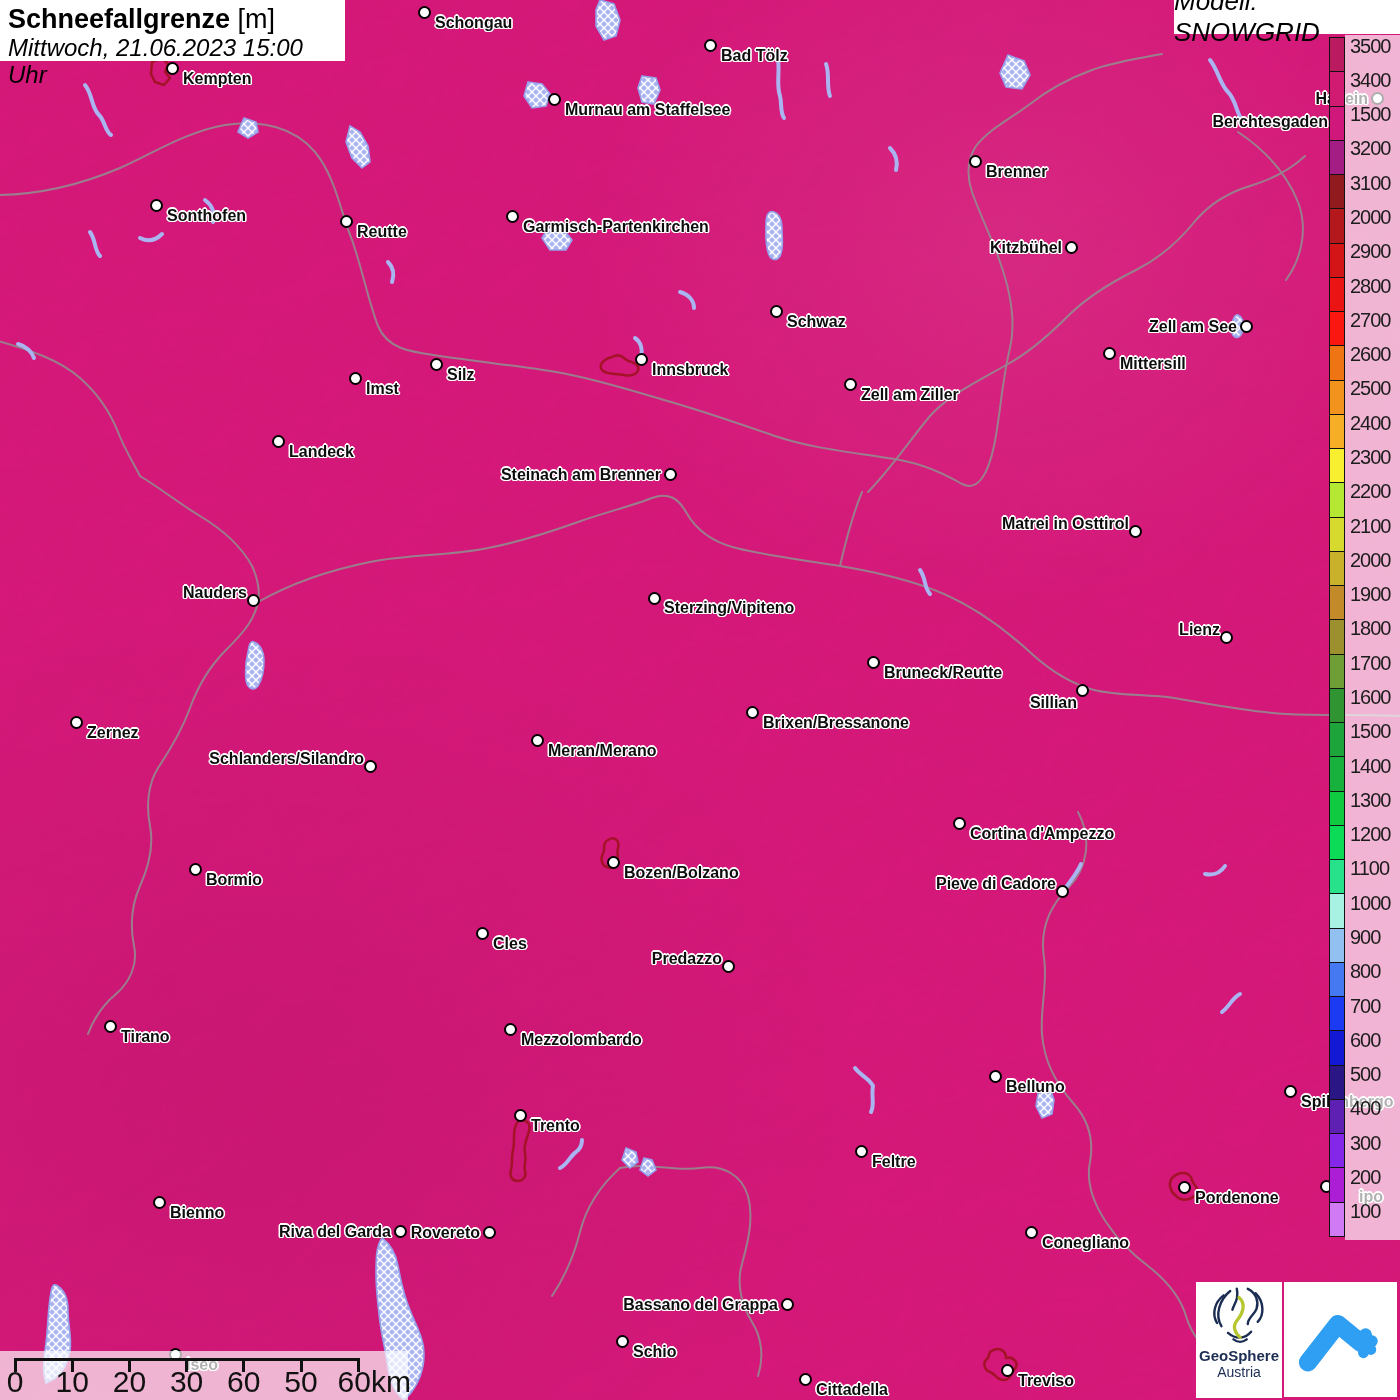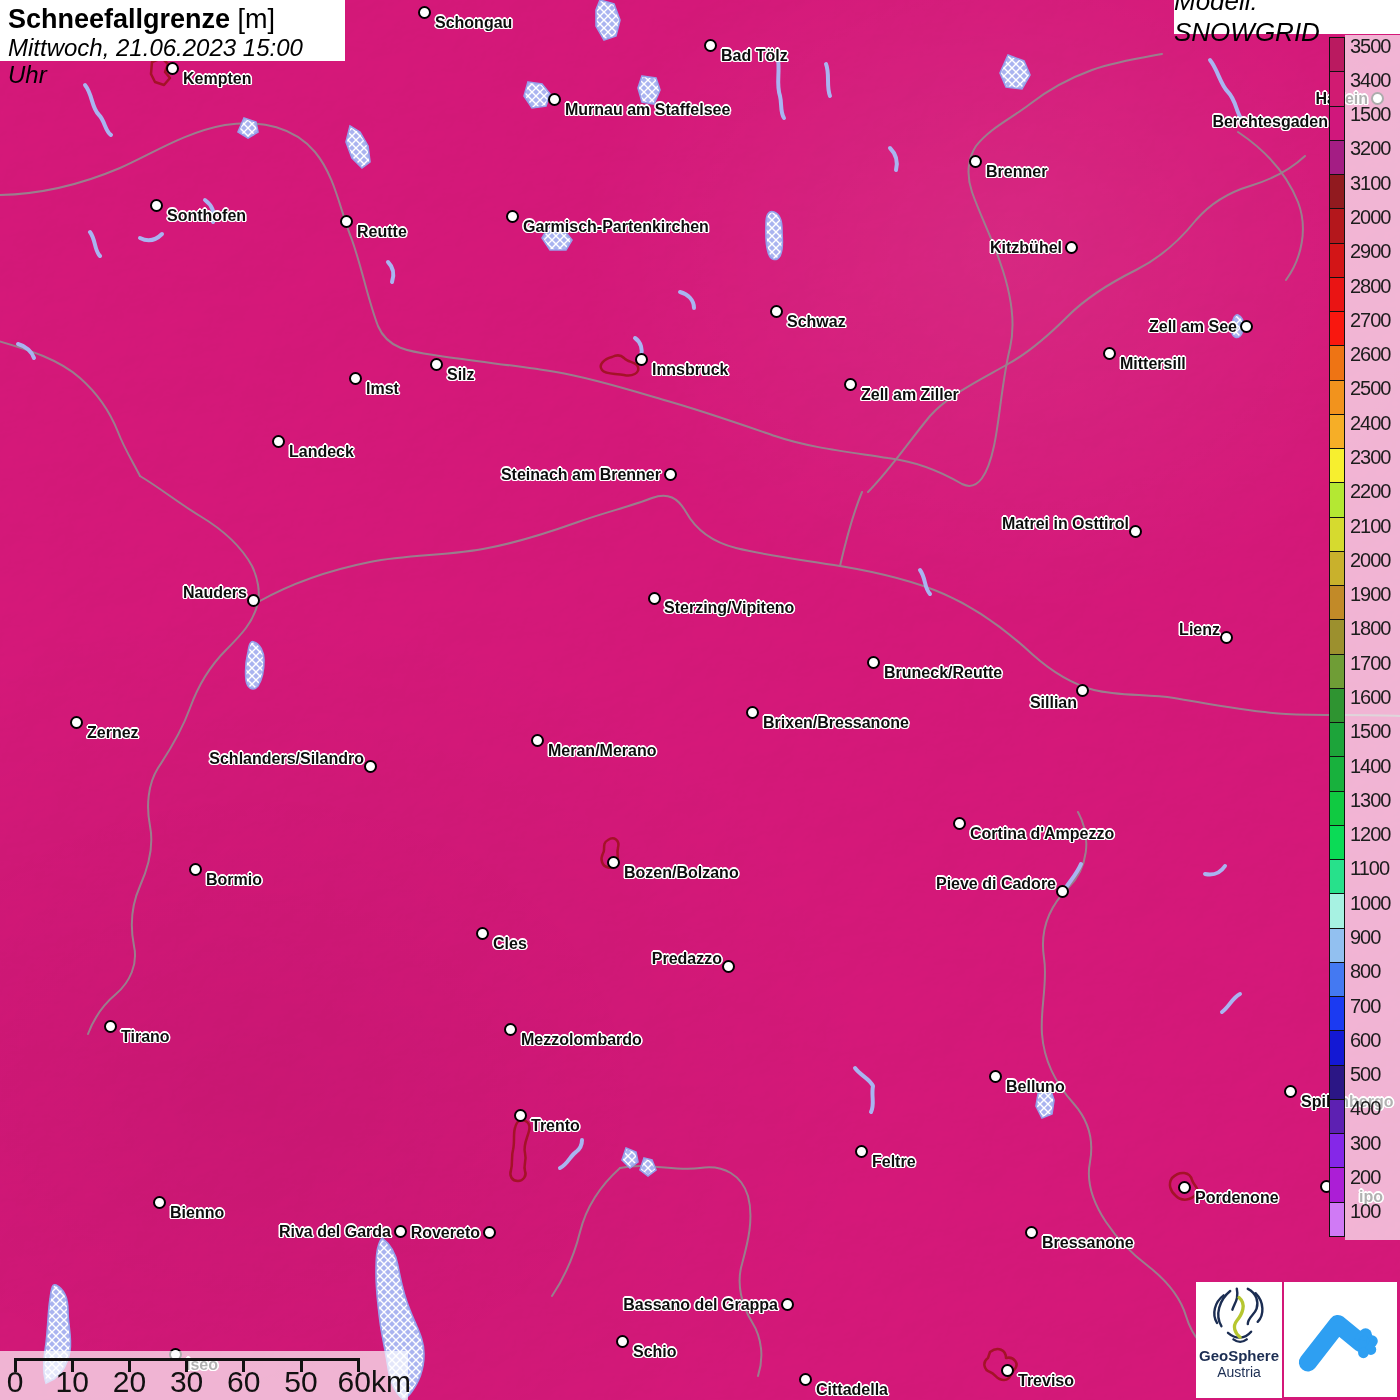--- a/index.html
+++ b/index.html
@@ -326,21 +326,21 @@
       <div class="city" style="left: 401px; top: 1232px;">
         <span class="dot"></span>
         <span class="lbl lbl-left">Riva del Garda</span>
       </div>
       <div class="city" style="left: 490px; top: 1233px;">
         <span class="dot"></span>
         <span class="lbl lbl-left">Rovereto</span>
       </div>
       <div class="city" style="left: 1032px; top: 1233px;">
         <span class="dot"></span>
-        <span class="lbl lbl-right">Bressanone</span>
+        <span class="lbl lbl-right">Conegliano</span>
       </div>
       <div class="city" style="left: 788px; top: 1305px;">
         <span class="dot"></span>
         <span class="lbl lbl-left">Bassano del Grappa</span>
       </div>
       <div class="city" style="left: 623px; top: 1342px;">
         <span class="dot"></span>
         <span class="lbl lbl-right">Schio</span>
       </div>
       <div class="city" style="left: 176px; top: 1355px;">

